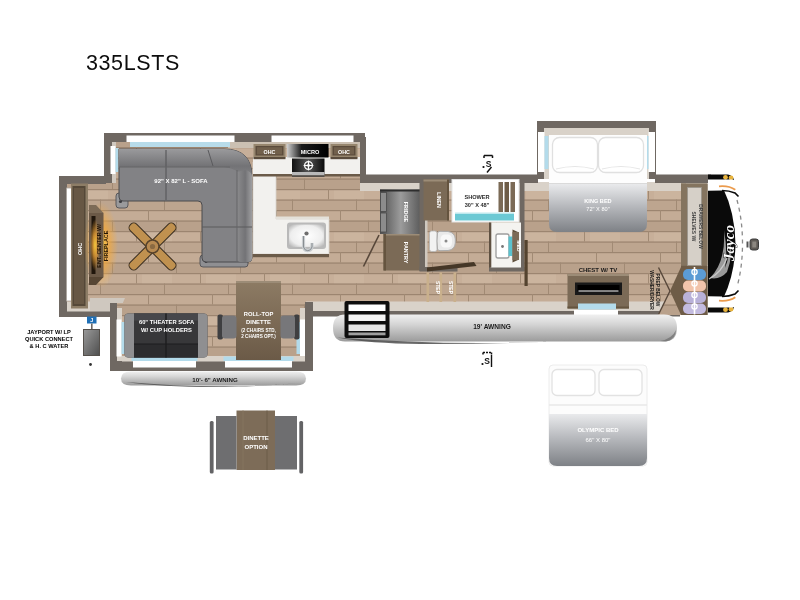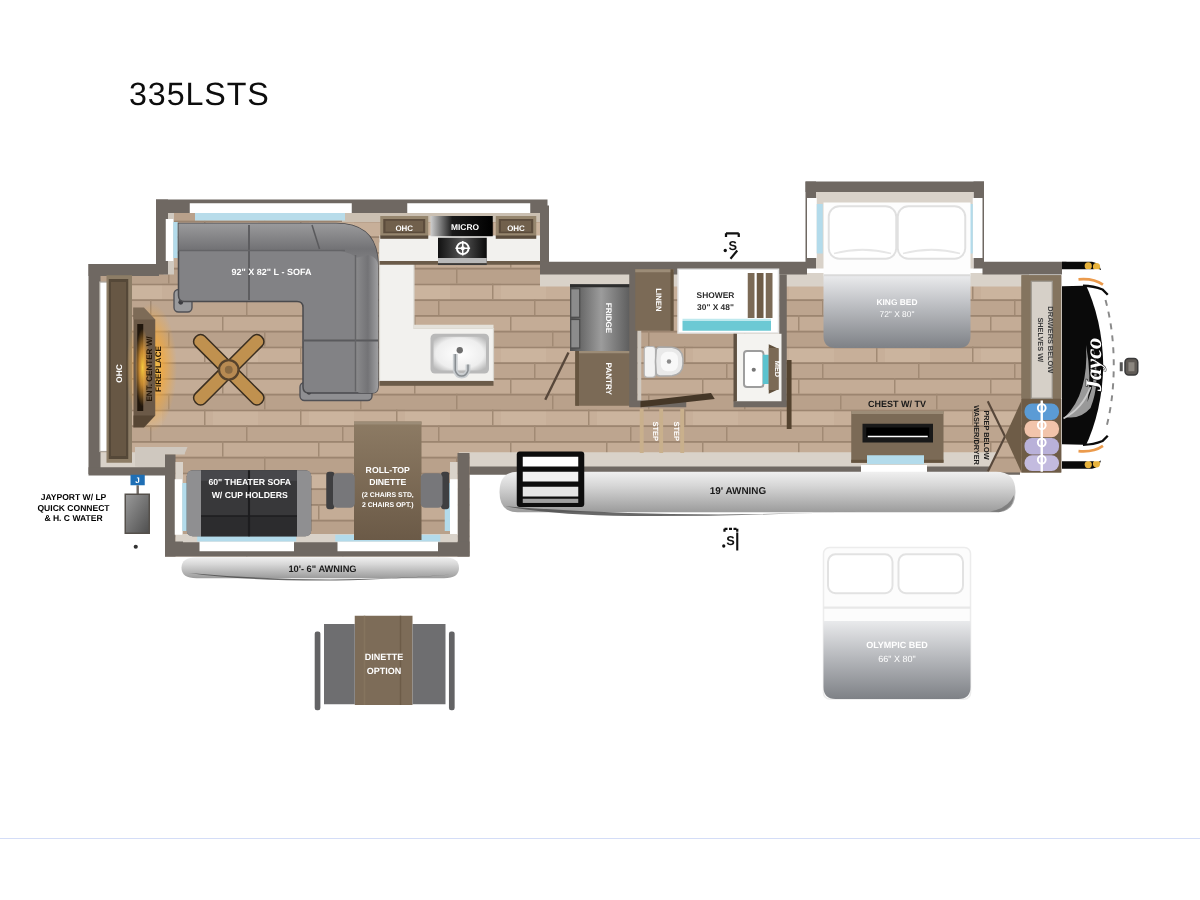--- a/index.html
+++ b/index.html
@@ -1,16 +1,16 @@
 <!DOCTYPE html>
 <html><head>
 <meta charset="utf-8">
 <style>
   html,body{margin:0;padding:0;background:#ffffff;}
-  #stage{position:relative;width:800px;height:559px;background:#1d4ed8;overflow:hidden;
+  #stage{position:relative;width:800px;height:559px;background:#fdba74;overflow:hidden;
          font-family:"Liberation Sans", sans-serif;}
   svg{display:block;}
 </style>
 </head>
 <body>
 <div id="stage">
 <svg width="800" height="600" viewBox="0 0 800 600">
 <defs>
 
   <pattern id="wood" width="64" height="42" patternUnits="userSpaceOnUse">

